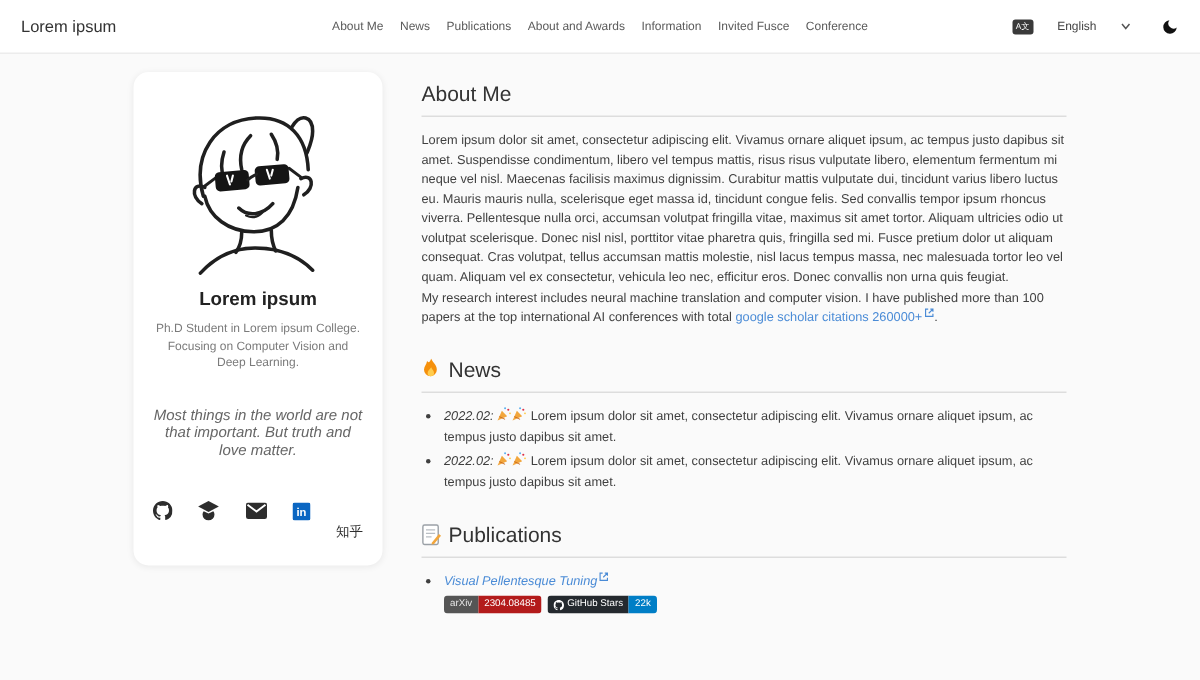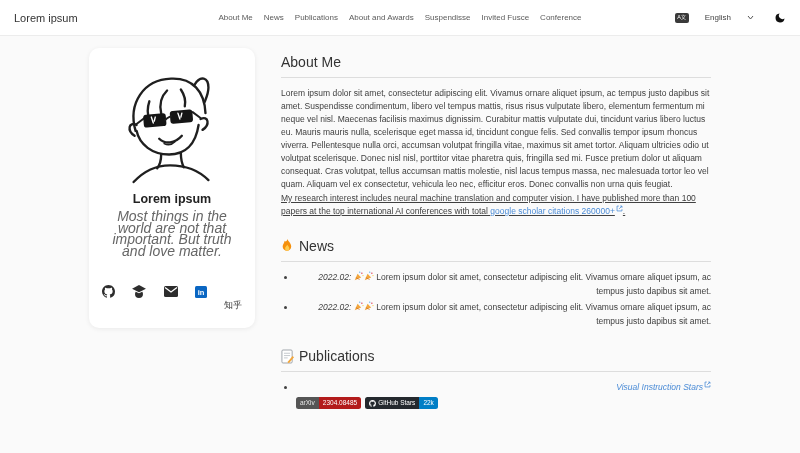--- a/index.html
+++ b/index.html
@@ -35,39 +35,39 @@
 
   
   .card {
     width:166px; background:#fff; border-radius:10px;
     box-shadow:0 1px 5px rgba(0,0,0,0.07);
     padding:10px 13px 16px; text-align:center; flex-shrink:0;
   }
   .avatar-wrap { width:128px; height:128px; margin:0 auto; }
   .p-name { font-size:12.5px; font-weight:bold; color:#222; margin-top:6px; }
   .p-bio { font-size:8px; line-height:11.5px; color:#7b7b7b; margin-top:7px; }
-  .p-quote { font-size:14px; line-height:11.5px; color:#666; font-style:italic; margin-top:5px; }
+  .p-quote { font-size:10px; line-height:11.5px; color:#666; font-style:italic; margin-top:24px; }
   .social { display:flex; justify-content:space-between; align-items:center; gap:7px; margin-top:14px; }
   .social a { display:flex; align-items:center; color:#2d2d2d; text-decoration:none; }
   .zhihu { font-size:9px; color:#2d2d2d;margin-top:28px; }
 
   
   .main { width:430px; }
   .main h2 {
     font-size:14px; font-weight:400; color:#333;
     display:flex; align-items:center; gap:5px;
   }
   .main h2.first { margin-top:6px; }
   .main section h2 { margin-top:20px; }
   .rule { border:none; border-top:1px solid #ddd; margin:7px 0 9px; }
   .about-text, .research { font-size:8.5px; line-height:13px; color:#404040; }
-  .research { margin-top:1px;text-decoration:underline; }
+  .research { margin-top:1px; }
   a.text-link { color:#4a8bd6; text-decoration:none; }
   .ext { margin-left:1px; vertical-align:2px; }
-  ul.items { margin:8px 0 0 0; padding-left:15px;text-align:right; }
+  ul.items { margin:8px 0 0 0; padding-left:15px; }
   ul.items li { font-size:8.5px; line-height:13px; color:#404040; margin-bottom:3px; }
   .news-date { font-style:italic; }
   .party { display:inline-block; vertical-align:-1px; }
   .pub-title { font-size:8.5px; font-style:italic; color:#4a8bd6; text-decoration:none; }
   .pub-authors { font-size:8.5px; line-height:13px; color:#333; }
   .badges { display:flex; gap:4px; margin-top:3px; }
   .badge { display:flex; border-radius:2.5px; overflow:hidden; font-size:6.5px; color:#fff; text-decoration:none; line-height:1; }
   .badge span { padding:2.5px 4px; display:flex; align-items:center; gap:2px; }
   .b-arxiv-l { background:#555555; color:#e8e8e8; }
   .b-arxiv-r { background:#b31b1b; }
@@ -77,21 +77,21 @@
 </head>
 <body>
 
 <div class="header">
   <a class="brand" href="#">Lorem ipsum</a>
   <nav class="nav">
     <a href="#">About Me</a>
     <a href="#">News</a>
     <a href="#">Publications</a>
     <a href="#">About and Awards</a>
-    <a href="#">Suspendisse</a>
+    <a href="#">Information</a>
     <a href="#">Invited Fusce</a>
     <a href="#">Conference</a>
   </nav>
   <div class="header-right">
     <span class="lang-badge">A文</span>
     <span class="lang-label">English</span>
     <svg class="chev" width="7" height="5" viewBox="0 0 7 5">
         <polyline points="1,1 3.5,4 6,1" fill="none" stroke="#555" stroke-width="1"></polyline>
       </svg>
     <span class="moon">
@@ -123,20 +123,21 @@
         <path d="M44,60 l2,6 M48,60 l-1,4" stroke="#fff" stroke-width="1.4"></path>
         <path d="M71,56 l2,6 M75,56 l-1,4" stroke="#fff" stroke-width="1.4"></path>
         <path d="M52,82 C58,88 68,87 75,79"></path>
         <path d="M57,87 C61,89 65,88 68,85" stroke-width="1.6"></path>
         <path d="M54,98 C54,104 53,108 50,112"></path>
         <path d="M74,97 C74,103 75,107 77,111"></path>
         <path d="M26,126 C38,113 50,109 63,109 C78,109 92,114 102,124"></path>
       </svg>
     </div>
     <div class="p-name">Lorem ipsum</div>
+    <div class="p-bio">Ph.D Student in Lorem ipsum College. Focusing on Computer Vision and Deep Learning.</div>
     <div class="p-quote">Most things in the world are not that important. But truth and love matter.</div>
     <div class="social">
       <a href="#">
         <svg width="13" height="13" viewBox="0 0 16 16">
             <path fill="#2d2d2d" d="M8 0C3.58 0 0 3.58 0 8c0 3.54 2.29 6.53 5.47 7.59.4.07.55-.17.55-.38 0-.19-.01-.82-.01-1.49-2.01.37-2.53-.49-2.69-.94-.09-.23-.48-.94-.82-1.13-.28-.15-.68-.52-.01-.53.63-.01 1.08.58 1.23.82.72 1.21 1.87.87 2.33.66.07-.52.28-.87.51-1.07-1.78-.2-3.64-.89-3.64-3.95 0-.87.31-1.59.82-2.15-.08-.2-.36-1.02.08-2.12 0 0 .67-.21 2.2.82.64-.18 1.32-.27 2-.27s1.36.09 2 .27c1.53-1.04 2.2-.82 2.2-.82.44 1.1.16 1.92.08 2.12.51.56.82 1.27.82 2.15 0 3.07-1.87 3.75-3.65 3.95.29.25.54.73.54 1.48 0 1.07-.01 1.93-.01 2.2 0 .21.15.46.55.38A8.01 8.01 0 0 0 16 8c0-4.42-3.58-8-8-8z"></path>
           </svg>
       </a>
       <a href="#">
         <svg width="14" height="13" viewBox="0 0 16 15">
             <path fill="#2d2d2d" d="M8 0 L16 4.2 L8 8.4 L0 4.2 Z"></path>
@@ -226,21 +227,21 @@
         <svg width="13" height="15" viewBox="0 0 14 16">
             <rect x="1" y="1" width="11" height="14" rx="1.2" fill="#fff" stroke="#9aa0a6" stroke-width="1"></rect>
             <path d="M3.2 4.5 h6.6 M3.2 7 h6.6 M3.2 9.5 h4" stroke="#b9bec4" stroke-width="0.9"></path>
             <path d="M7.5 13.5 L12.5 7.5 L14 8.7 L9 14.7 L7.2 15 Z" fill="#f2a63c" stroke="none"></path>
           </svg>
         <span>Publications</span>
       </h2>
       <hr class="rule">
       <ul class="items">
         <li>
-          <a href="#" class="pub-title">Visual Instruction Stars</a><svg class="ext" width="7" height="7" viewBox="0 0 10 10">
+          <a href="#" class="pub-title">Visual Pellentesque Tuning</a><svg class="ext" width="7" height="7" viewBox="0 0 10 10">
               <path d="M4 1.5 H1.5 V8.5 H8.5 V6 M6 1.5 H8.5 V4 M8.5 1.5 L4.5 5.5" fill="none" stroke="#4a8bd6" stroke-width="1.1"></path>
             </svg>
           <div class="badges">
             <a href="#" class="badge">
               <span class="b-arxiv-l">arXiv</span>
                 <span class="b-arxiv-r">2304.08485</span>
             </a>
             <a href="#" class="badge">
               <span class="b-gh-l">
                   <svg width="7" height="7" viewBox="0 0 16 16">

